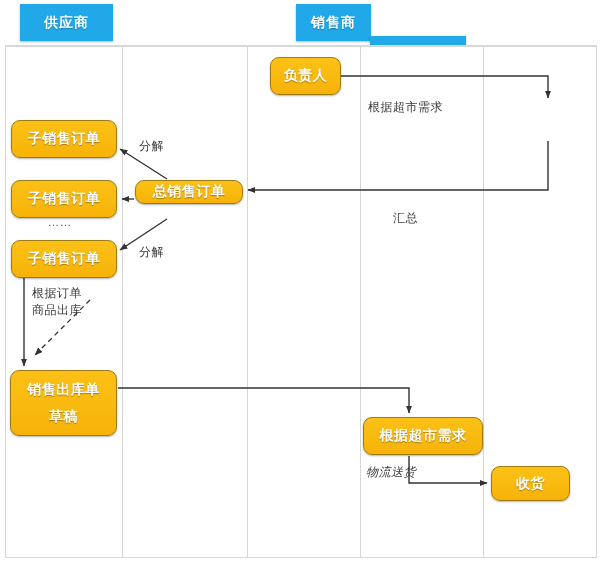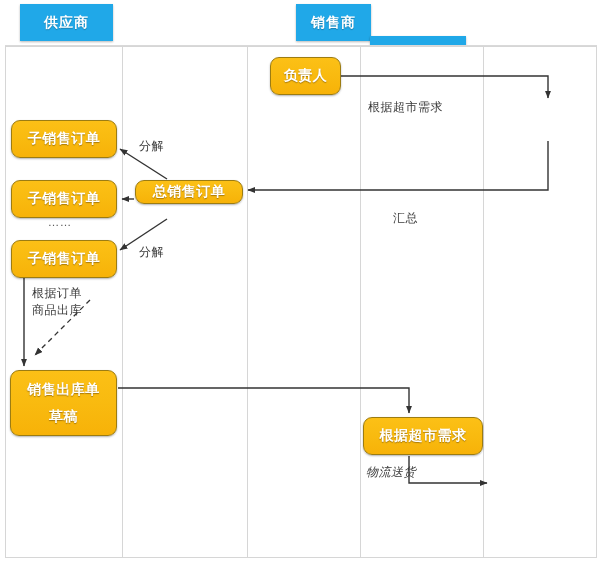--- a/index.html
+++ b/index.html
@@ -132,20 +132,23 @@
 
   <div class="node two-line" style="left:10px;top:370px;width:107px;height:66px;">
     <span>销售出库单</span>
     <span>草稿</span>
   </div>
 
   <div class="node" style="left:363px;top:417px;width:120px;height:38px;">
     <span>根据超市需求</span>
   </div>
 
+  <div class="node" style="left:491px;top:466px;width:79px;height:35px;">
+    <span>收货</span>
+  </div>
 
   <div class="label" style="left:368px;top:99px;">根据超市需求</div>
   <div class="label" style="left:139px;top:138px;">分解</div>
   <div class="label" style="left:393px;top:210px;text-align:center;">汇总</div>
   <div class="label" style="left:139px;top:244px;">分解</div>
   <div class="label" style="left:32px;top:285px;">根据订单</div>
   <div class="label" style="left:32px;top:302px;">商品出库</div>
   <div class="label" style="left:366px;top:464px;font-style:italic;">物流送货</div>
 
   <div class="dots" style="left:48px;top:216px;">……</div>

